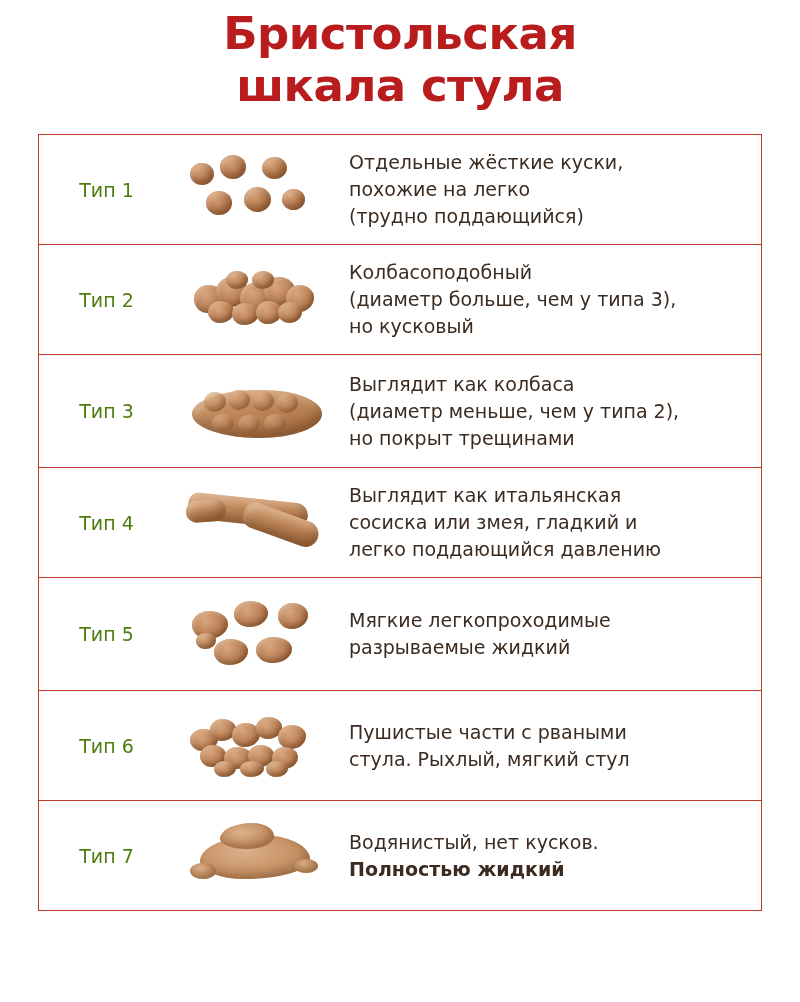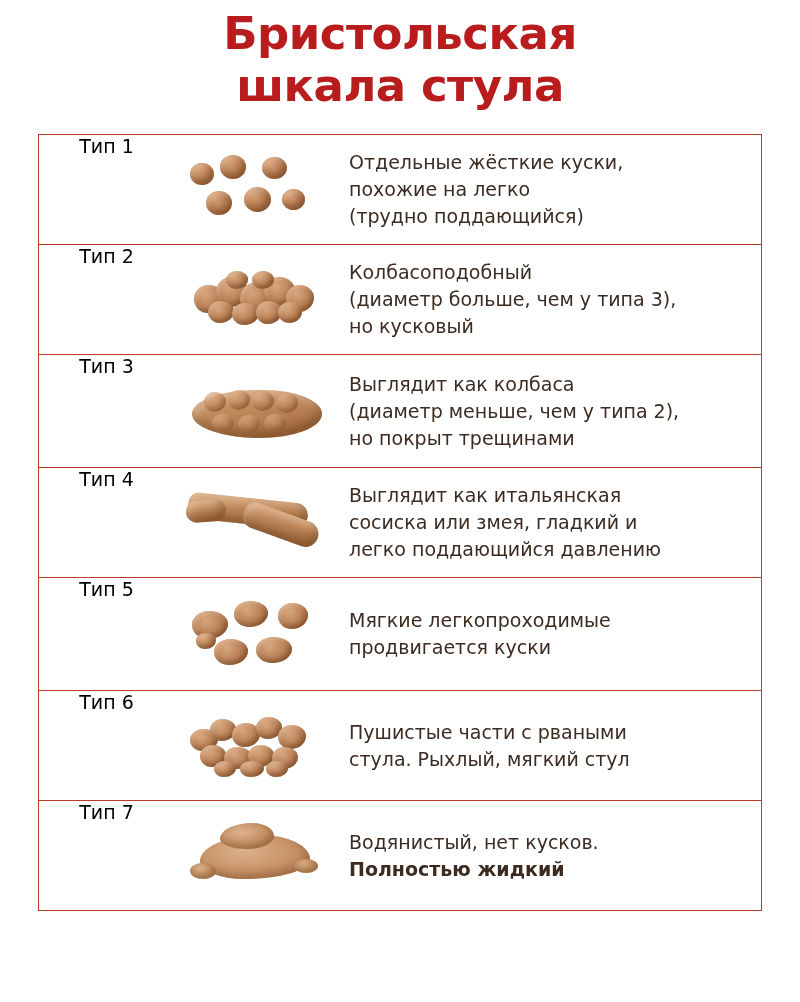--- a/index.html
+++ b/index.html
@@ -43,23 +43,23 @@
     display: flex;
     align-items: stretch;
     border-bottom: 1px solid #c0392b;
     min-height: 110px;
     box-sizing: border-box;
   }
   .cell-type {
     width: 135px;
     flex: 0 0 135px;
     display: flex;
-    align-items: flex-start;
+    align-items: center;
     justify-content: center;
-    color: #000000;
+    color: #4d7c0f;
     font-size: 19px;
     font-family: "DejaVu Sans", sans-serif;
   }
   .cell-img {
     width: 175px;
     flex: 0 0 175px;
     display: flex;
     align-items: center;
     justify-content: center;
     position: relative;
@@ -221,21 +221,21 @@
           <div class="lump" style="left:10px; top:22px; width:36px; height:28px;"></div>
           <div class="lump" style="left:52px; top:12px; width:34px; height:26px;"></div>
           <div class="lump" style="left:96px; top:14px; width:30px; height:26px;"></div>
           <div class="lump" style="left:32px; top:50px; width:34px; height:26px;"></div>
           <div class="lump" style="left:74px; top:48px; width:36px; height:26px;"></div>
           <div class="lump" style="left:14px; top:44px; width:20px; height:16px;"></div>
         </div>
       </div>
       <div class="cell-desc">
         <span class="dline">Мягкие легкопроходимые</span>
-        <span class="dline">продвигается куски</span>
+        <span class="dline">разрываемые жидкий</span>
       </div>
     </div>
 
     <div class="row row-6">
       <div class="cell-type">
         <span>Тип 6</span>
       </div>
       <div class="cell-img">
         <div class="art">
           <div class="lump" style="left:8px;  top:28px; width:28px; height:22px;"></div>

